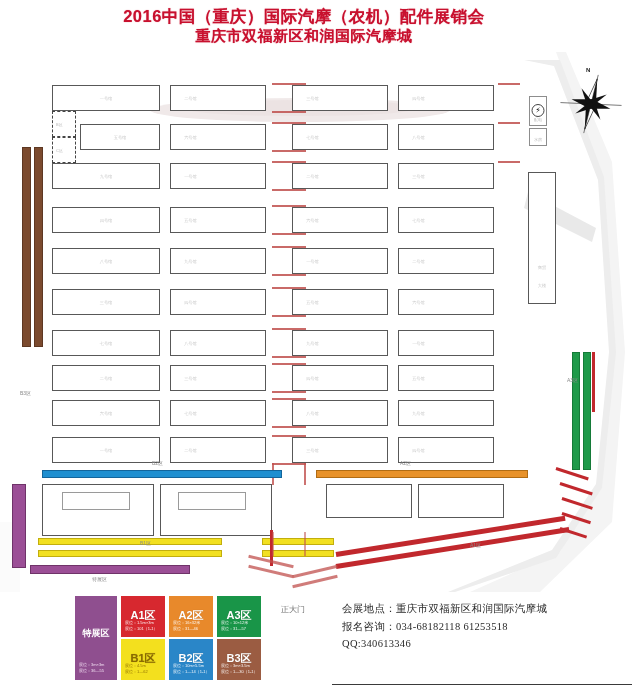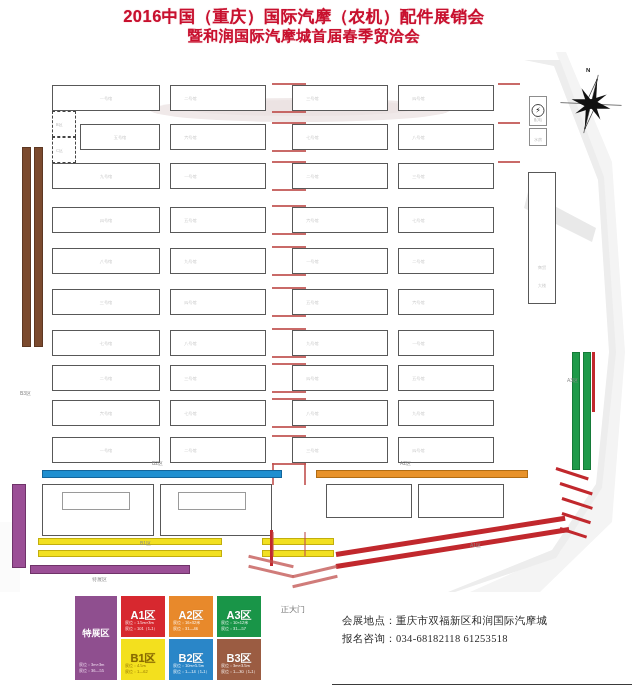--- a/index.html
+++ b/index.html
@@ -77,39 +77,39 @@
   .lg-special .sub{position:absolute;left:4px;bottom:6px;font-size:4px;line-height:6px;
     color:#f0dcf0;white-space:nowrap;}
   .lg-cell{position:absolute;width:44px;height:41px;box-sizing:border-box;color:#fff;}
   .lg-cell .nm{position:absolute;left:50%;top:12px;transform:translateX(-50%);
     font-size:11px;font-weight:bold;white-space:nowrap;text-shadow:0 0 1px rgba(0,0,0,.25);}
   .lg-cell .sub{position:absolute;left:4px;top:24px;font-size:4px;line-height:6px;white-space:nowrap;opacity:.92;}
 
   .gate-foot{position:absolute;left:248px;top:12px;width:90px;text-align:center;
     font-size:8px;color:#6f6f6f;}
 
-  .contact{position:absolute;left:342px;top:20px;width:290px;color:#2a2a2a;}
+  .contact{position:absolute;left:342px;top:8px;width:290px;color:#2a2a2a;}
   .contact div{font-size:10.5px;line-height:17.5px;letter-spacing:.3px;white-space:nowrap;}
   .contact .num{font-family:"Liberation Serif","DejaVu Serif",serif;}
 
   .footrule{position:absolute;left:332px;top:92px;width:300px;height:1px;background:#3a3a3a;}
 
   
   .watermark{position:absolute;left:6px;top:654px;font-size:27px;font-weight:bold;
     color:#1d1d1d;letter-spacing:-.5px;line-height:32px;font-family:"DejaVu Sans",sans-serif;}
   .watermark .hl{color:#f07020;}
 </style>
 </head>
 <body>
 
 <div class="page">
 
   <div class="title-block">
     <div class="title-line title-1">2016中国（重庆）国际汽摩（农机）配件展销会</div>
-    <div class="title-line title-2">暨和润国际汽摩城首届春季贸洽会</div>
+    <div class="title-line title-2">重庆市双福新区和润国际汽摩城</div>
   </div>
 
   <div class="map">
 
     <svg class="map-bg" viewBox="0 0 640 540" preserveAspectRatio="none">
       <path d="M528 0 L556 0 L600 120 L612 300 L600 430 L560 500 L470 540 L540 540 L612 470 L625 300 L612 110 L566 0 Z" fill="#f4f4f4"></path>
       <path d="M524 8 L560 8 L604 125 L616 300 L602 436 L556 506 L455 540 L448 540 L552 498 L596 432 L609 300 L598 128 L554 14 Z" fill="#ededed"></path>
       <ellipse cx="300" cy="58" rx="150" ry="12" fill="#f0e9e9"></ellipse>
       <ellipse cx="300" cy="56" rx="118" ry="8" fill="#ece3e3"></ellipse>
       <path d="M528 140 L596 176 L592 190 L524 156 Z" fill="#e9e9e9"></path>
@@ -436,19 +436,20 @@
         </span>
       </div>
 
     </div>
 
     <div class="gate-foot">正大门</div>
 
     <div class="contact">
       <div>会展地点：重庆市双福新区和润国际汽摩城</div>
       <div class="num">报名咨询：034-68182118  61253518</div>
+      <div class="num">QQ:340613346</div>
     </div>
 
     <div class="footrule"></div>
   </div>
 
 
 </div>
 
 </body></html>

